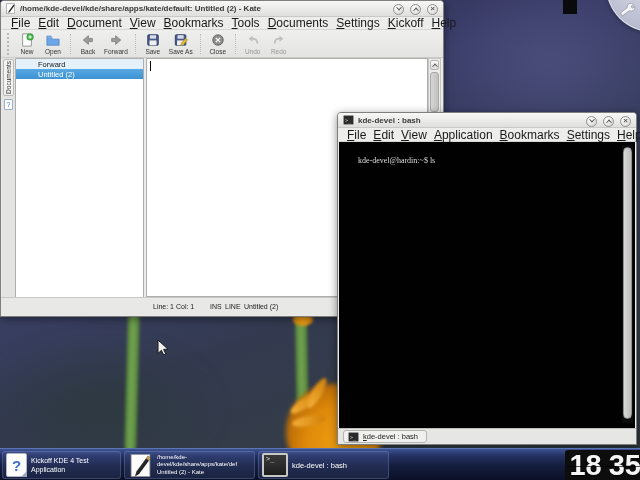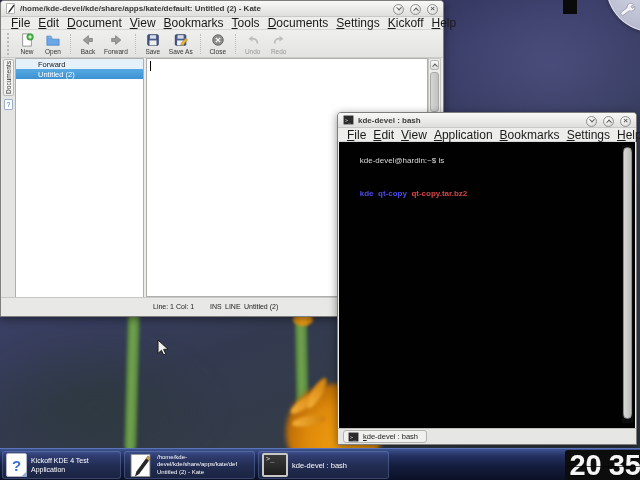--- a/index.html
+++ b/index.html
@@ -105,21 +105,21 @@
   .status-field { position:absolute; top:5px; font-size:7px; color:#222; white-space:nowrap; }
 
   
   #konsole { left:337px; top:112px; width:300px; height:333px; z-index:20; }
   #konsole .menubar { top:15px; height:14px; padding-left:9px; gap:7px; }
   #konsole .titlebar { height:15px; }
   .term-icon { width:11px; height:10px; background:#2b2b2b; border:1px solid #9a9a9a; border-radius:1.5px;
     color:#cfcfcf; font-size:5px; line-height:8px; padding-left:1px; font-family:"DejaVu Sans Mono",monospace;
     flex:0 0 auto; margin-left:5px; }
   .terminal { position:absolute; left:1px; right:1px; top:29px; height:287px; background:#010101;
-    font-family:Liberation Sans, sans-serif; font-size:8px; line-height:11px; color:#dcdcdc;
+    font-family:Liberation Serif, serif; font-size:8px; line-height:11px; color:#dcdcdc;
     padding:2px 0 16px 3px; overflow:hidden; }
   .tline { white-space:pre; }
   .seg-fg { color:#dcdcdc; }
   .seg-dir { color:#4c4cec; font-weight:bold; }
   .seg-archive { color:#d24545; font-weight:bold; }
   .cursor-block { display:inline-block; width:5px; height:9px; background:#cccccc; vertical-align:-1px; }
   .term-scrollbar { position:absolute; right:3px; top:32px; width:11px; height:278px; background:#0c0c0c; }
   .term-thumb { position:absolute; left:1px; top:2px; width:9px; height:272px; border-radius:5px;
     background:linear-gradient(90deg,#d8d8d6,#bdbdbb); border:1px solid #8f8f8d; }
   .konsole-tabbar { position:absolute; left:0; right:0; bottom:0; height:16px;
@@ -356,23 +356,20 @@
       <span class="menu-item">Application</span>
       <span class="menu-item">Bookmarks</span>
       <span class="menu-item">Settings</span>
       <span class="menu-item">Help</span>
     </div>
 
     <div class="terminal">
       <div class="tline">
         <span class="seg-fg">kde-devel@hardin:~$ ls</span>
       </div>
-      <div class="tline">
-        <span class="seg-dir">kde</span><span class="seg-fg">  </span><span class="seg-dir">qt-copy</span><span class="seg-fg">  </span><span class="seg-archive">qt-copy.tar.bz2</span>
-      </div>
     </div>
     <div class="term-scrollbar">
       <div class="term-thumb"></div>
     </div>
 
     <div class="konsole-tabbar">
       <div class="konsole-tab">
         <div class="term-icon">&gt;_</div>
         <span class="tab-label">kde-devel : bash</span>
       </div>
@@ -406,21 +403,21 @@
     </div>
 
     <div class="task-item" id="task-konsole">
       <div class="konsole-task-icon">&gt;_</div>
       <div class="task-text">
         <div class="task-line">kde-devel : bash</div>
       </div>
     </div>
 
     <div class="clock">
-      <span class="clock-group">20</span>
+      <span class="clock-group">18</span>
       <span class="clock-group">35</span>
       <div class="clock-seam"></div>
     </div>
   </div>
 
   <svg class="mouse-cursor" viewBox="0 0 12 18">
     <path d="M1 1v13.5l3.4-3.2 2.2 4.6 2.2-1-2.2-4.5 4.4-.2z" fill="#efefef" stroke="#1a1a1a" stroke-width="1"></path>
   </svg>
 
 </div>

